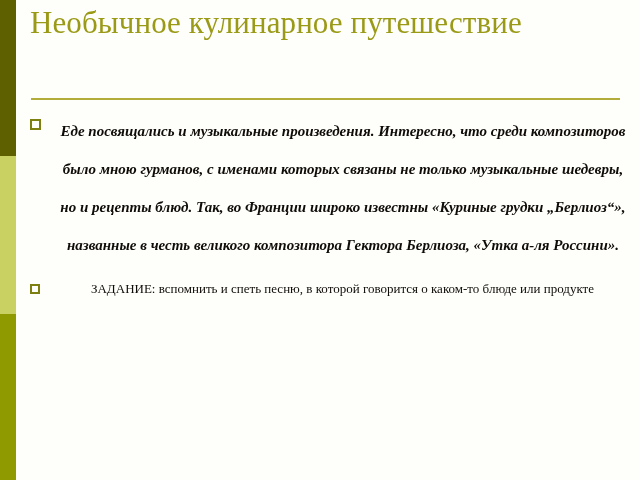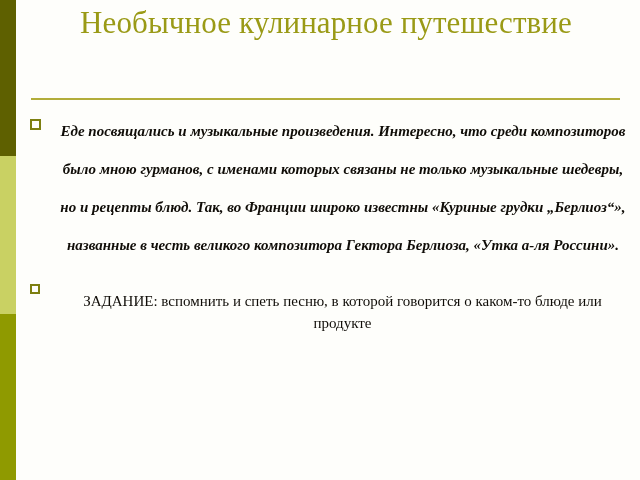--- a/index.html
+++ b/index.html
@@ -34,21 +34,21 @@
   #band-top    { top: 0px;   height: 156px; }
   #band-middle { top: 156px; height: 158px; }
   #band-bottom { top: 314px; height: 166px; }
 
   
   #title-block {
     position: absolute;
     left: 30px;
     top: 2px;
     width: 592px;
-    text-align: center;
+    text-align: left;
   }
   #slide-title {
     font-family: "Liberation Serif", "DejaVu Serif", serif;
     font-size: 31px;
     line-height: 1.33;
     font-weight: normal;
     color: #9a9a16;
     margin: 0;
     letter-spacing: 0.1px;
     white-space: pre-line;
@@ -104,24 +104,24 @@
     color: #100d08;
     margin: 0;
     padding-left: 6px;
     text-indent: 0;
   }
 
   #para-2 {
     font-family: "Liberation Serif", "DejaVu Serif", serif;
     font-weight: normal;
     font-style: normal;
-    font-size: 15px;
+    font-size: 13px;
     line-height: 22px;
     color: #100d08;
-    margin: 12px;
+    margin: 0;
     padding-left: 6px;
   }
 
   #bullet-2-row { margin-top: 14px; }
 </style>
 </head>
 <body>
 
 <div id="slide" style="background: rgb(254, 254, 251);">
 

